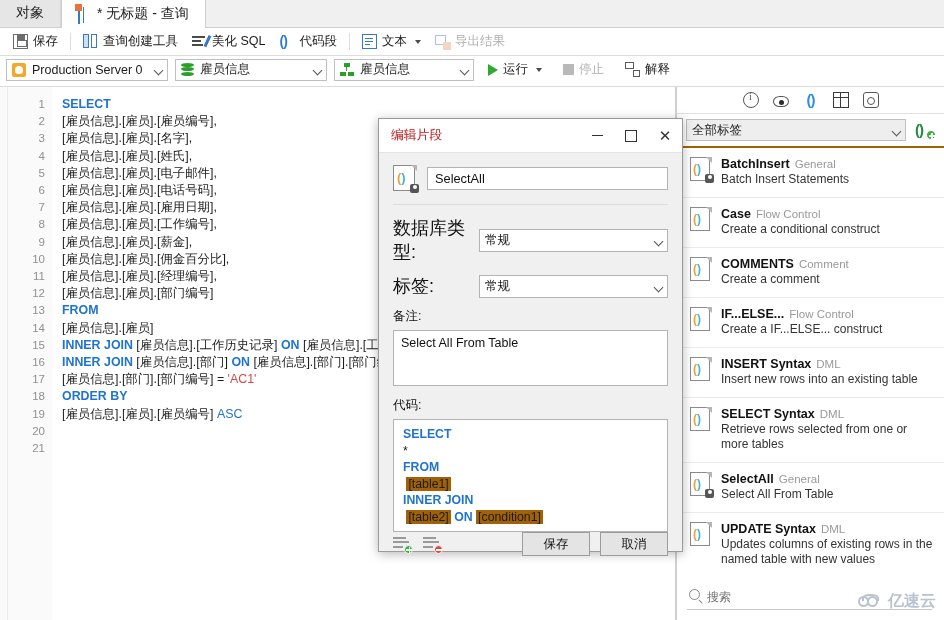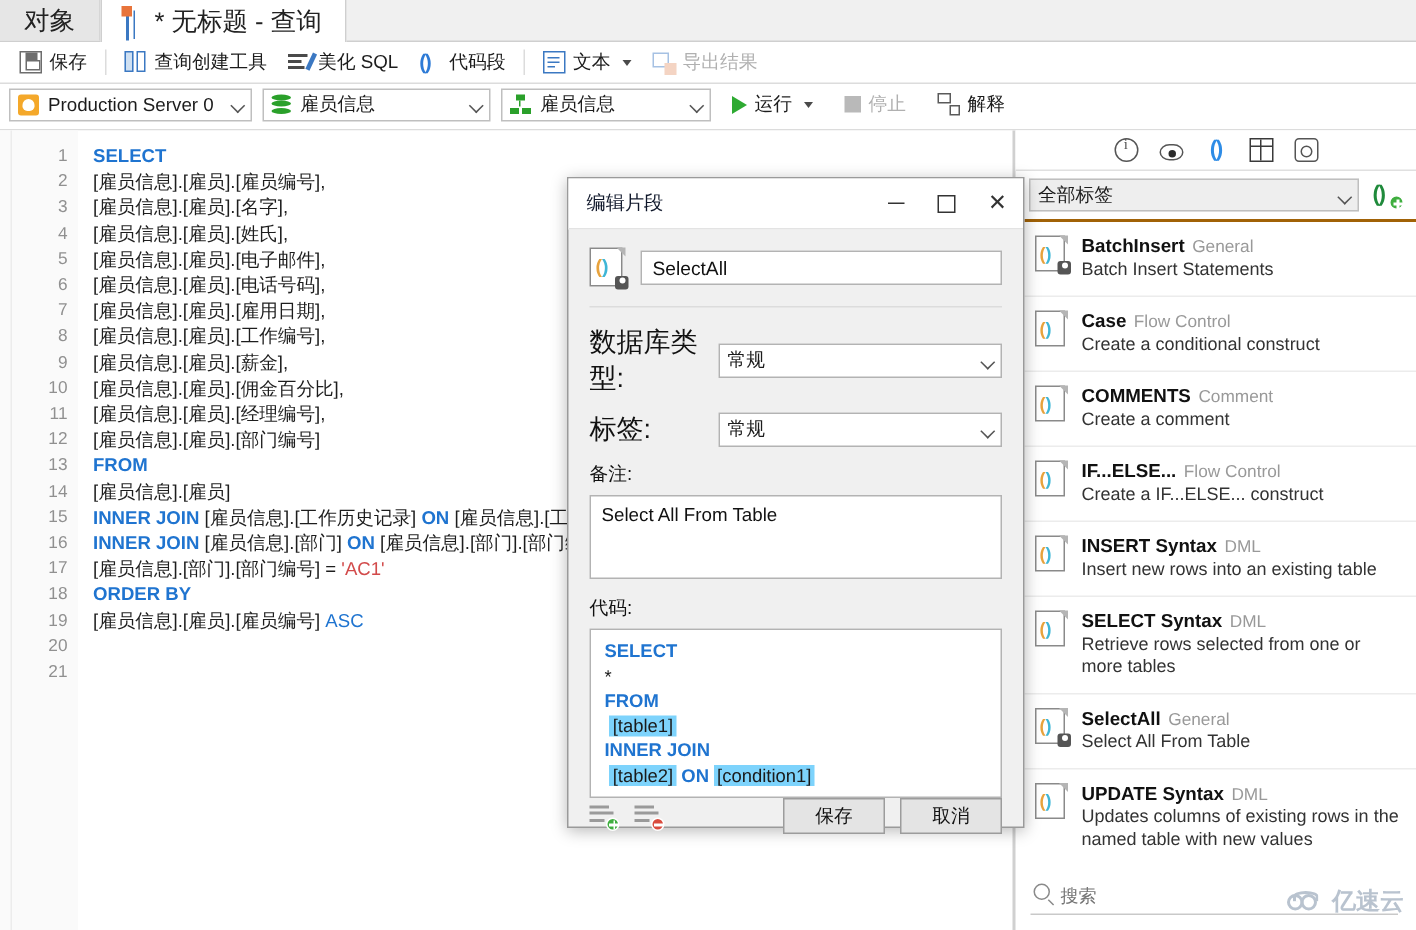--- a/index.html
+++ b/index.html
@@ -9,21 +9,21 @@
     font-family:"Liberation Sans","DejaVu Sans",sans-serif;
     font-size:12px; color:#1a1a1a; background:#ffffff;
     position:relative;
   }
   .app { position:absolute; inset:0; display:flex; flex-direction:column; }
 
   
   .tabstrip{ height:28px; background:#f0f0f0; border-bottom:1px solid #cfcfcf;
              display:flex; align-items:flex-end; position:relative; }
   .tab{ height:28px; display:flex; align-items:center; gap:5px; padding:0 16px;
-        font-size:17px; color:#222; border-right:1px solid #d6d6d6; cursor:default;
+        font-size:14px; color:#222; border-right:1px solid #d6d6d6; cursor:default;
         background:#e6e6e6; }
   .tab.active{ background:#ffffff; border-top:1px solid #cfcfcf; border-left:1px solid #cfcfcf;
                border-right:1px solid #cfcfcf; margin-bottom:-1px; height:29px; }
   .tab .ticon{ width:14px;height:14px; display:inline-block; position:relative; }
   .grid-ico{ width:13px;height:12px; border:1.4px solid #3b78c2; background:#fff; position:relative;}
   .grid-ico:before{content:"";position:absolute;left:0;top:3px;right:0;height:1.2px;background:#3b78c2;}
   .grid-ico:after{content:"";position:absolute;top:0;left:4px;bottom:0;width:1.2px;background:#3b78c2;}
   .grid-ico .rd{position:absolute;right:-3px;top:-3px;width:7px;height:7px;background:#e8743b;}
 
   
@@ -161,21 +161,21 @@
   .wcloud i:nth-child(1){ left:0;top:2px;width:11px;height:11px; }
   .wcloud i:nth-child(2){ left:9px;top:2px;width:11px;height:11px; }
   .wcloud i:nth-child(3){ left:4px;top:0px;width:17px;height:7px;border-bottom:none;border-radius:50% 50% 0 0; }
 
   
   .dlg{ position:absolute; left:378px; top:118px; width:305px; height:434px;
         background:#f0f0f0; border:1px solid #9a9a9a; box-shadow:0 2px 10px rgba(0,0,0,.28);
         display:flex; flex-direction:column; }
   .dlgtitle{ height:34px; background:#ffffff; display:flex; align-items:center; padding:0 0 0 12px;
              border-bottom:1px solid #e3e3e3; }
-  .dlgtitle .t{ flex:1; font-size:12.8px; color:#0f172a; }
+  .dlgtitle .t{ flex:1; font-size:12.8px; color:#b91c1c; }
   .wbtn{ width:34px;height:33px; display:flex; align-items:center; justify-content:center;
          cursor:default; color:#333; }
   .wbtn.min:after{ content:""; width:11px;height:1.3px; background:#333; }
   .wbtn.max:after{ content:""; width:10px;height:10px; border:1.3px solid #333; }
   .wbtn.cls{ font-size:15px; line-height:15px; font-family:"Liberation Sans",sans-serif; }
 
   .dlgbody{ flex:1; padding:12px 14px 0 14px; display:flex; flex-direction:column; }
   .namerow{ display:flex; align-items:center; gap:10px; }
   .namerow .bigico{ width:24px;height:27px; position:relative; flex:0 0 24px; }
   .namerow .bigico .pagebox{ width:22px;height:26px; }
@@ -184,21 +184,21 @@
              display:flex; align-items:center; font-size:12.8px; color:#111; }
   .hr{ height:1px; background:#dcdcdc; margin:12px 0 11px 0; }
   .frow{ display:flex; align-items:center; margin-bottom:10px; }
   .frow .flbl{ width:86px; flex:0 0 86px; font-size:18px; color:#111; }
   .frow .combo{ flex:1; height:23px; background:#fff; border:1px solid #b3b3b3; }
   .fl{ font-size:12.5px; color:#111; margin:0 0 5px 0; }
   .notearea{ height:56px; border:1px solid #b3b3b3; background:#fff; padding:5px 7px;
              font-size:12.5px; color:#111; margin-bottom:11px; }
   .codearea{ flex:1; border:1px solid #b3b3b3; background:#fff; padding:6px 9px; overflow:hidden;
              font-family:"Liberation Sans","DejaVu Sans",sans-serif; font-size:12.3px; line-height:16.5px; }
-  .tok{ background:#7dd3fc; padding:0 2px; }
+  .tok{ background:#a16207; padding:0 2px; }
   .dlgbtnrow{ height:48px; display:flex; align-items:center; padding:0 14px; gap:0; }
   .prm{ width:19px;height:15px; position:relative; margin-right:11px; }
   .prm .bar{ position:absolute; left:0; height:2.2px; background:#9a9a9a; }
   .prm .b1{ top:0px; width:13px; } .prm .b2{ top:4.5px; width:16px; } .prm .b3{ top:9px; width:10px; }
   .prm .dot{ position:absolute; right:-1px; bottom:-2px; width:9px;height:9px; border-radius:50%;
              border:1px solid #fff; }
   .prm .dot:before{content:"";position:absolute;left:3.5px;top:1px;width:1.5px;height:6px;background:#fff;}
   .prm .dot:after{content:"";position:absolute;top:3.5px;left:1px;height:1.5px;width:6px;background:#fff;}
   .prm.add .dot{ background:#3fae3f; }
   .prm.rem .dot{ background:#d94a3d; }

